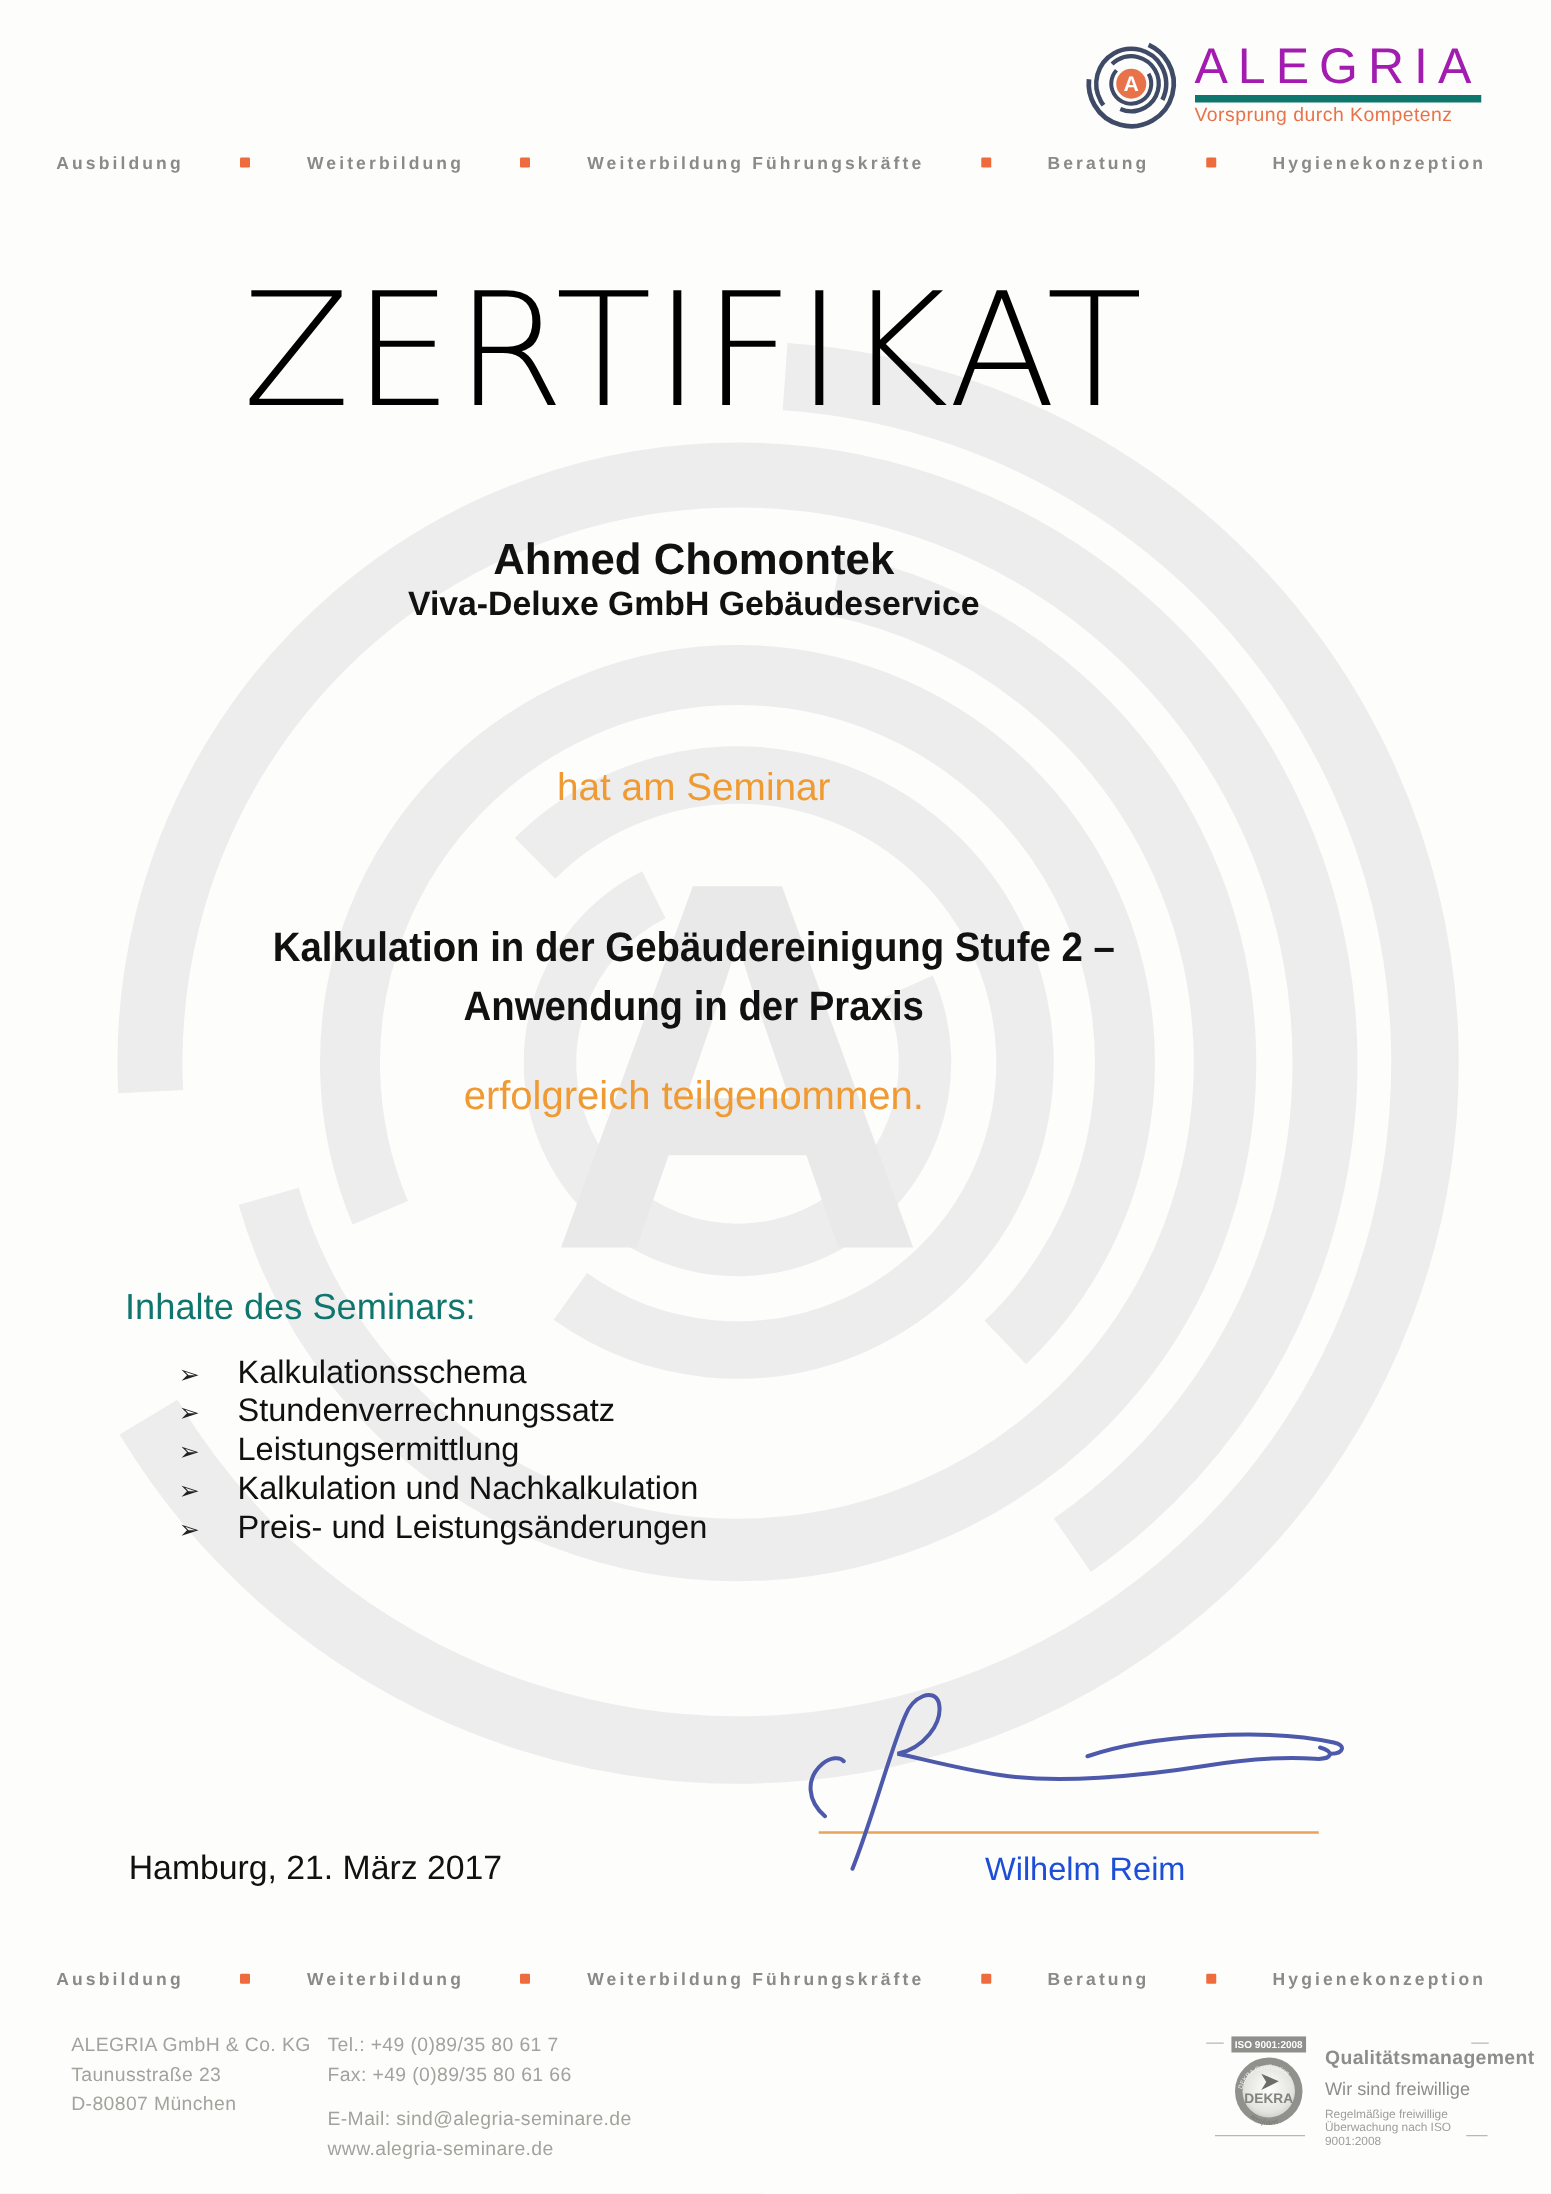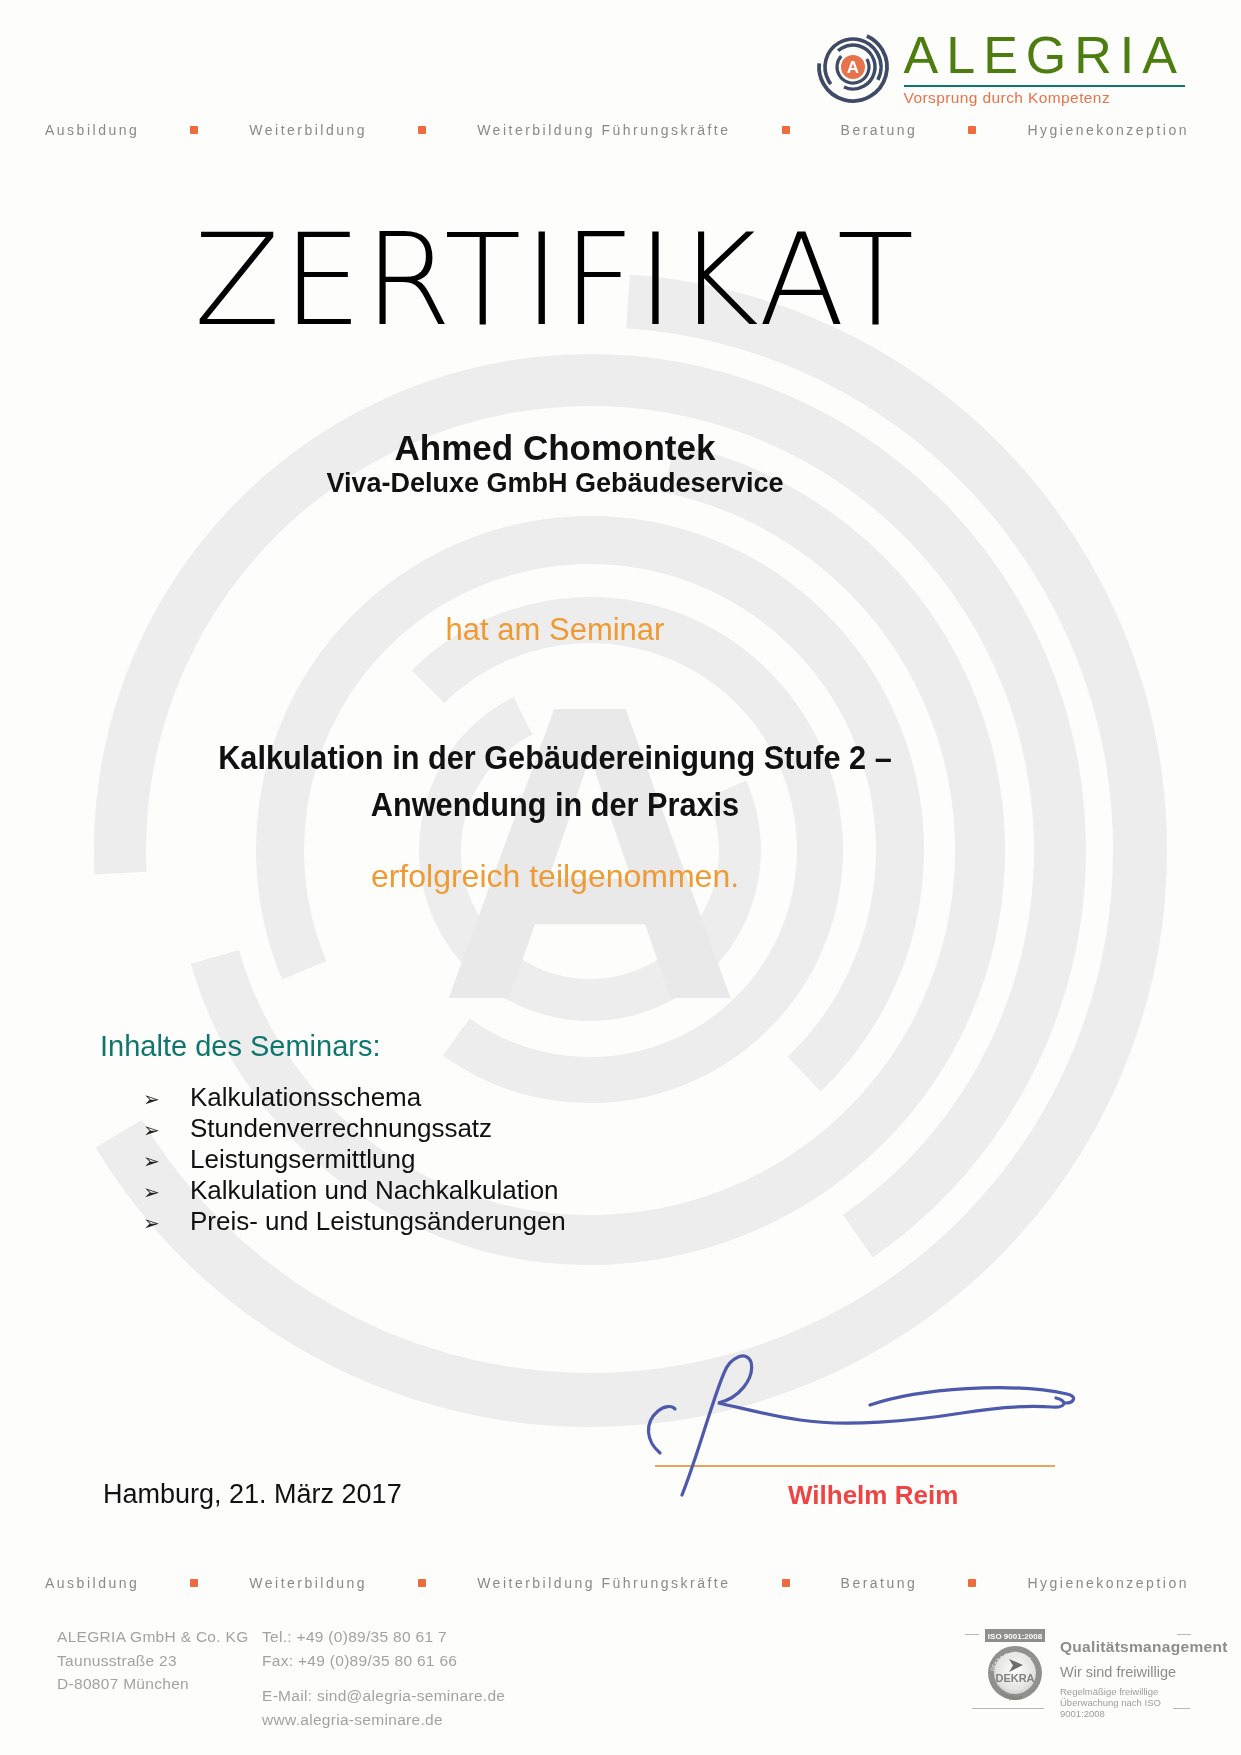--- a/index.html
+++ b/index.html
@@ -8,30 +8,30 @@
           background:#fdfdfb; overflow:hidden; }
 
   
   .watermark { position:absolute; left:-10px; top:250px; z-index:0; }
 
   .layer { position:absolute; z-index:1; }
 
   
   .logo { position:absolute; top:28px; right:56px; display:flex; align-items:center; gap:12px; z-index:2; }
   .logo-text { display:flex; flex-direction:column; }
-  .brand { font-size:52px; letter-spacing:8px; color:#4d7c0f; font-weight:normal;
-           border-bottom:2px solid #0f766e; padding-bottom:2px; line-height:1.05; }
+  .brand { font-size:40px; letter-spacing:8px; color:#a21caf; font-weight:normal;
+           border-bottom:6px solid #0f766e; padding-bottom:2px; line-height:1.05; }
   .tagline { font-size:15.5px; color:#e8724a; letter-spacing:0.4px; margin-top:2px; }
 
   
   .nav { position:absolute; left:0; width:100%; display:flex; align-items:center;
          justify-content:space-between; padding:0 52px 0 45px; }
   .nav-top { top:122px; }
   .nav-bottom { top:1575px; }
-  .nav-label { font-size:14px; color:#8a8a8a; letter-spacing:2.5px; font-weight:normal; }
+  .nav-label { font-size:14px; color:#8a8a8a; letter-spacing:2.5px; font-weight:bold; }
   .nav-bullet { width:8px; height:8px; background:#ed6b3d; border-radius:1px; display:inline-block; }
 
   
   .content { position:absolute; left:0; top:0; width:1110px; text-align:center; }
   .zert { top:212px; font-size:126px; line-height:1.1; color:#000000; font-weight:200;
           letter-spacing:2px; font-family:"DejaVu Sans","Liberation Sans",sans-serif; }
   .name { top:428px; font-size:35px; font-weight:bold; color:#111; }
   .company { top:468px; font-size:27px; font-weight:bold; color:#111; }
   .intro { top:612px; font-size:31px; color:#ef9a33; }
   .sem-title { top:735px; font-size:33px; font-weight:bold; color:#111; line-height:1.42;
@@ -40,21 +40,21 @@
 
   .contents-heading { position:absolute; left:100px; top:1030px; font-size:29px; color:#0f766e; }
   .contents-list { position:absolute; left:143px; top:1082px; }
   .contents-item { display:flex; align-items:baseline; height:31px; font-size:26px; color:#111; }
   .arrow-bullet { width:47px; font-size:20px; color:#222; flex:0 0 47px; }
 
   
   .sig-line { position:absolute; left:655px; top:1465px; width:400px; height:2px; background:#e9a45c; }
   .sig-svg { position:absolute; left:620px; top:1343px; }
   .date-place { position:absolute; left:103px; top:1479px; font-size:27px; color:#111; }
-  .signer { position:absolute; left:788px; top:1480px; font-size:26px; color:#ef4444;font-weight:bold; }
+  .signer { position:absolute; left:788px; top:1480px; font-size:26px; color:#1d4ed8; }
 
   
   .footer-col { position:absolute; font-size:15.5px; color:#a3a39e; line-height:23.5px; letter-spacing:0.3px; }
   .footer-col-1 { left:57px; top:1625px; }
   .footer-col-2 { left:262px; top:1625px; }
   .footer-gap { height:12px; }
 
   
   .seal-block { position:absolute; left:935px; top:1626px; width:258px; height:88px; }
   .seal-line { position:absolute; height:1px; background:#b8b8b4; }

